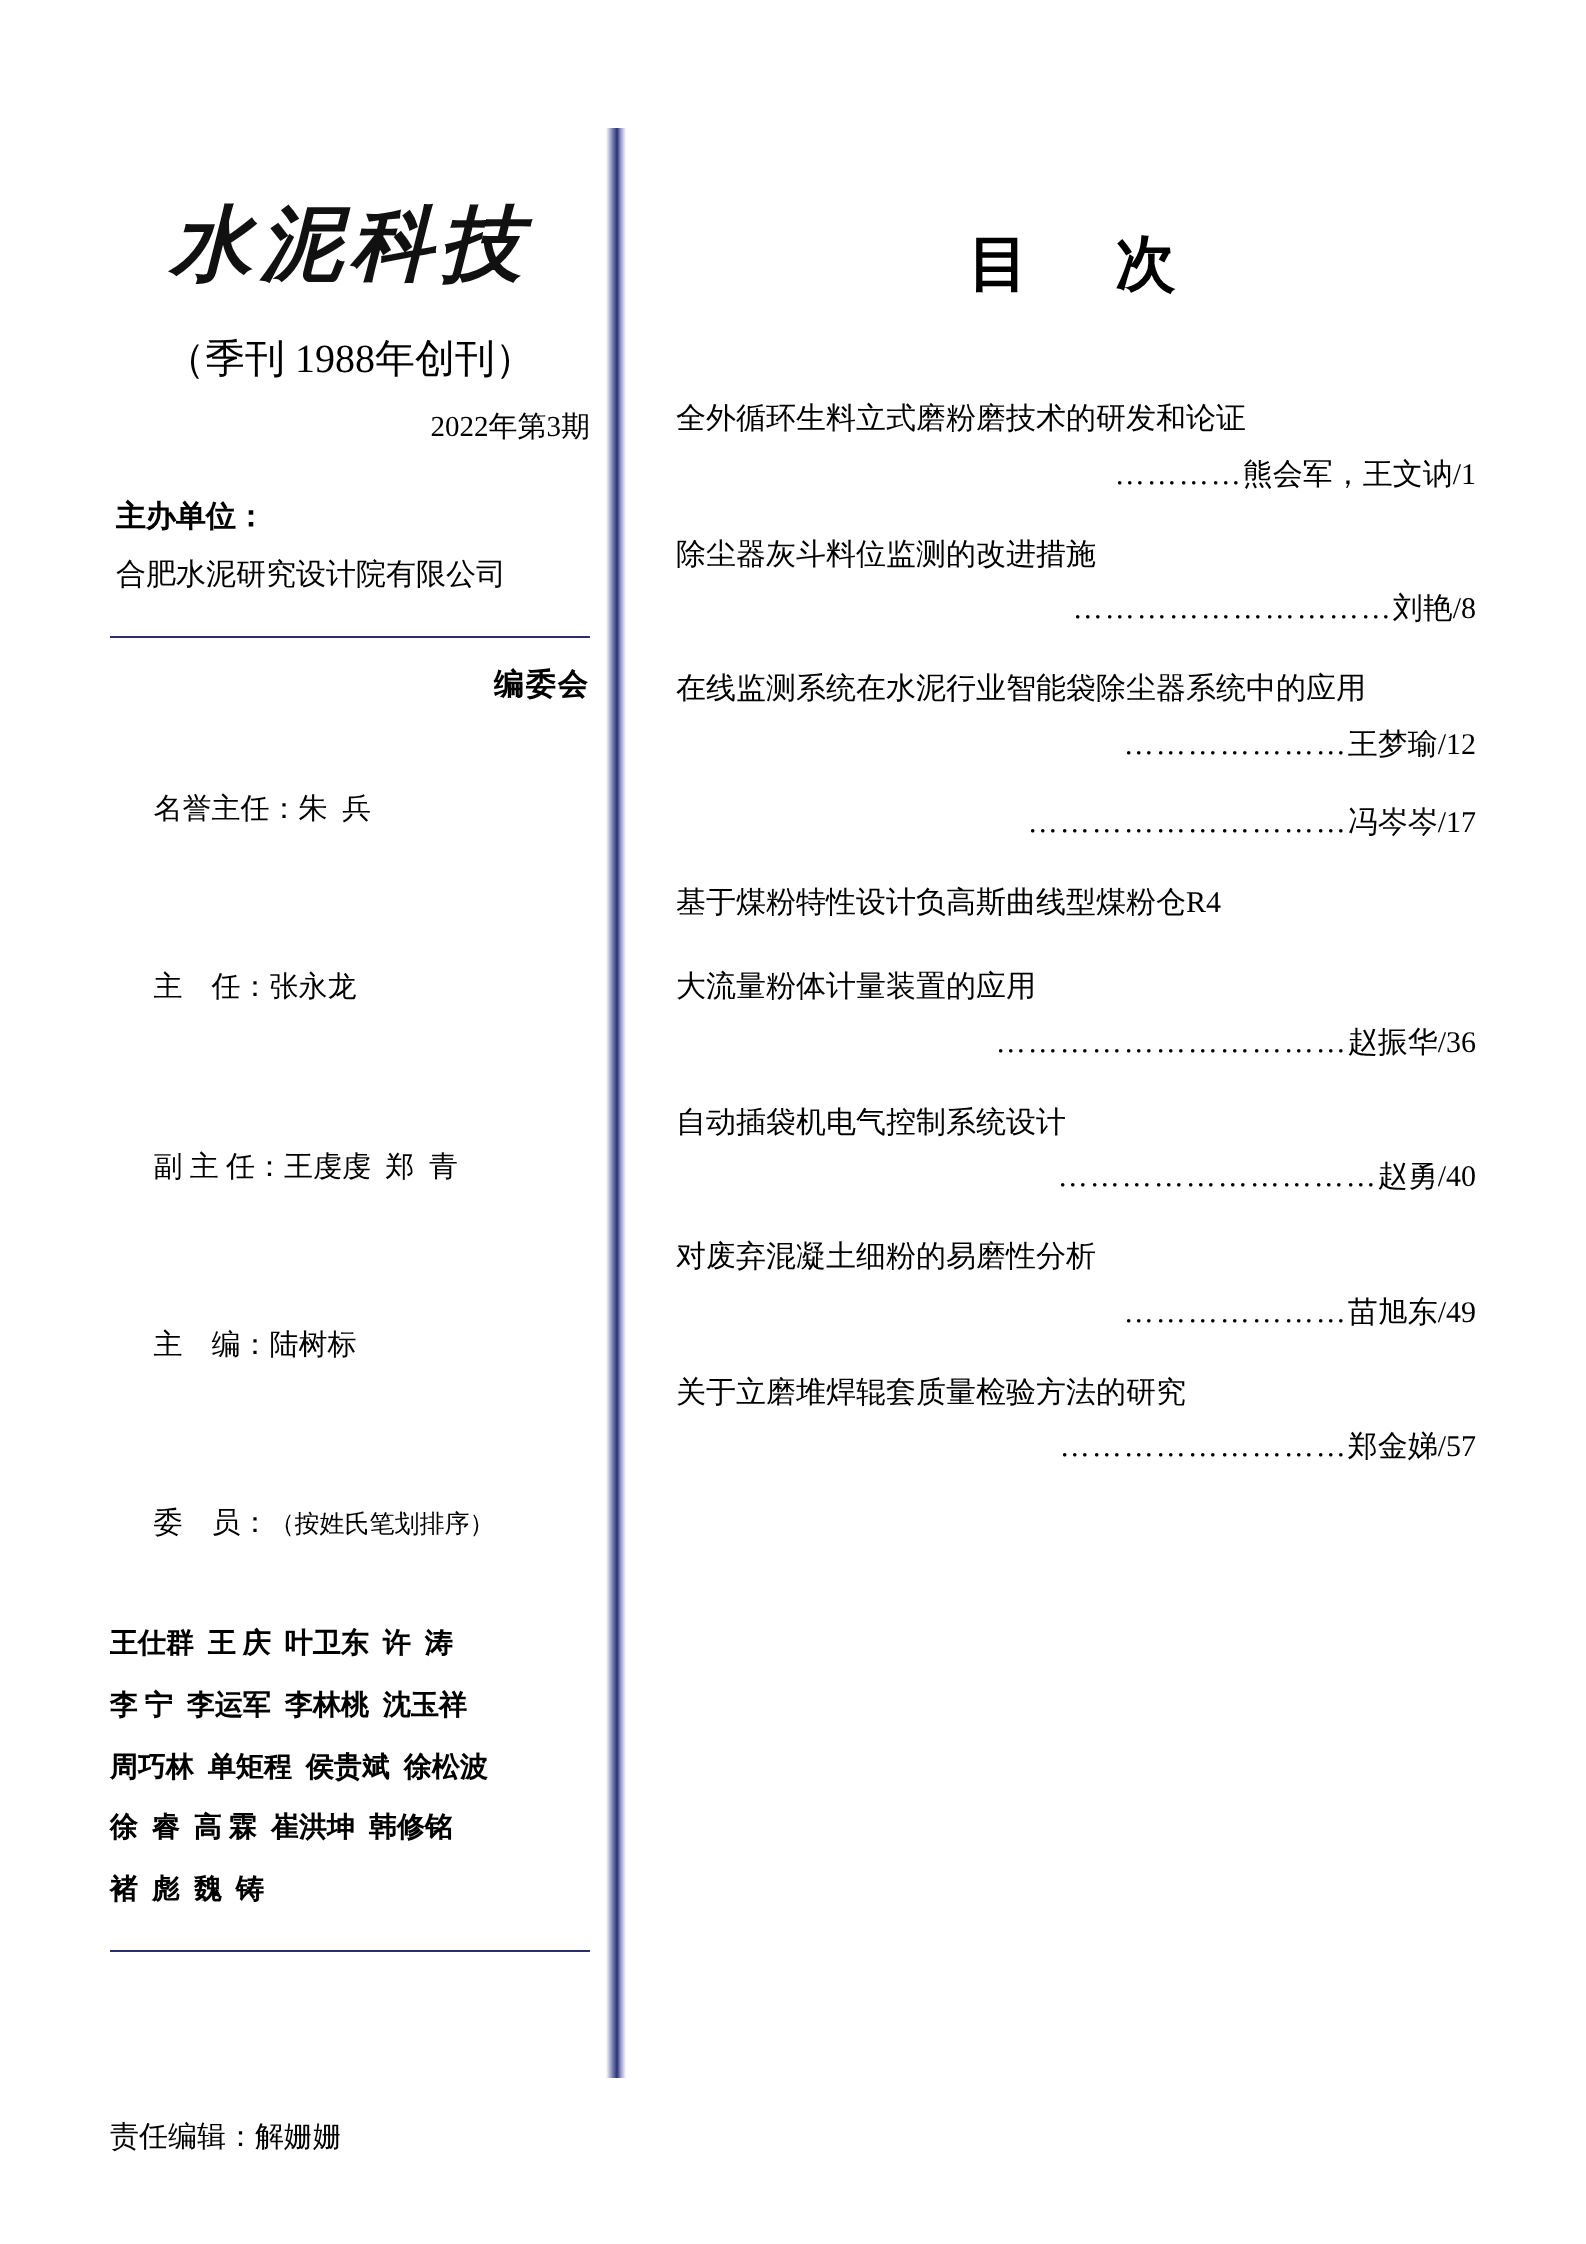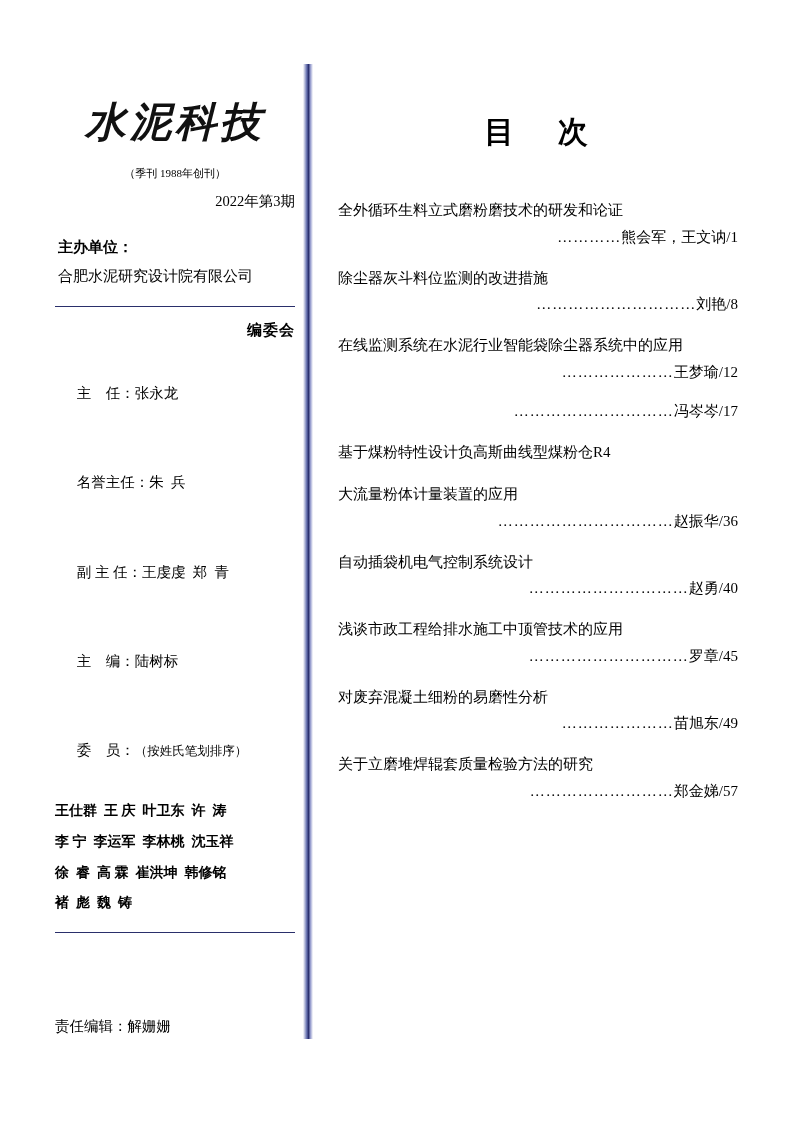--- a/index.html
+++ b/index.html
@@ -33,21 +33,21 @@
     font-family: Liberation Mono, monospace;
     font-weight: bold;
     font-size: 41px;
     letter-spacing: 4px;
     font-style: italic;
     color: #111;
     margin-bottom: 16px;
   }
   .subline {
     text-align: center;
-    font-size: 11px;
+    font-size: 20px;
     margin-top: 6px;
   }
   .subline2 {
     text-align: right;
     font-size: 14.5px;
     margin-top: 11px;
   }
   .org-block {
     margin-top: 22px;
     font-size: 15px;
@@ -142,37 +142,38 @@
     <div class="org-block">
       <div class="org-title">主办单位：</div>
       <div>合肥水泥研究设计院有限公司</div>
     </div>
 
     <hr class="rule">
 
     <div class="board-title">编委会</div>
 
     <div class="board-row">
+      <span class="lbl">名誉主任：</span><span>朱  兵</span>
+    </div>
+    <div class="board-row">
       <span class="lbl">主    任：</span><span>张永龙</span>
-    </div>
-    <div class="board-row">
-      <span class="lbl">名誉主任：</span><span>朱  兵</span>
     </div>
     <div class="board-row">
       <span class="lbl">副 主 任：</span><span>王虔虔  郑  青</span>
     </div>
     <div class="board-row">
       <span class="lbl">主    编：</span><span>陆树标</span>
     </div>
     <div class="board-row">
       <span class="lbl">委    员：</span><span class="note-small">（按姓氏笔划排序）</span>
     </div>
 
     <div class="members">王仕群  王 庆  叶卫东  许  涛</div>
     <div class="members">李 宁  李运军  李林桃  沈玉祥</div>
+    <div class="members">周巧林  单矩程  侯贵斌  徐松波</div>
     <div class="members">徐  睿  高 霖  崔洪坤  韩修铭</div>
     <div class="members">褚  彪  魏  铸</div>
 
     <hr class="rule">
 
     <div class="contact-block">
       <div><span>责任编辑：</span><span>解姗姗</span></div>
       
       
       
@@ -216,24 +217,20 @@
     <div class="toc-entry">
       <div class="toc-text">大流量粉体计量装置的应用</div>
       <div class="toc-page"><span class="dots">……………………………</span><span>赵振华</span>/<span>36</span></div>
     </div>
 
     <div class="toc-entry">
       <div class="toc-text">自动插袋机电气控制系统设计</div>
       <div class="toc-page"><span class="dots">…………………………</span><span>赵勇</span>/<span>40</span></div>
     </div>
 
-    <div class="toc-entry">
-      <div class="toc-text">浅谈市政工程给排水施工中顶管技术的应用</div>
-      <div class="toc-page"><span class="dots">…………………………</span><span>罗章</span>/<span>45</span></div>
-    </div>
 
     <div class="toc-entry">
       <div class="toc-text">对废弃混凝土细粉的易磨性分析</div>
       <div class="toc-page"><span class="dots">…………………</span><span>苗旭东</span>/<span>49</span></div>
     </div>
 
     <div class="toc-entry">
       <div class="toc-text">关于立磨堆焊辊套质量检验方法的研究</div>
       <div class="toc-page"><span class="dots">………………………</span><span>郑金娣</span>/<span>57</span></div>
     </div>

